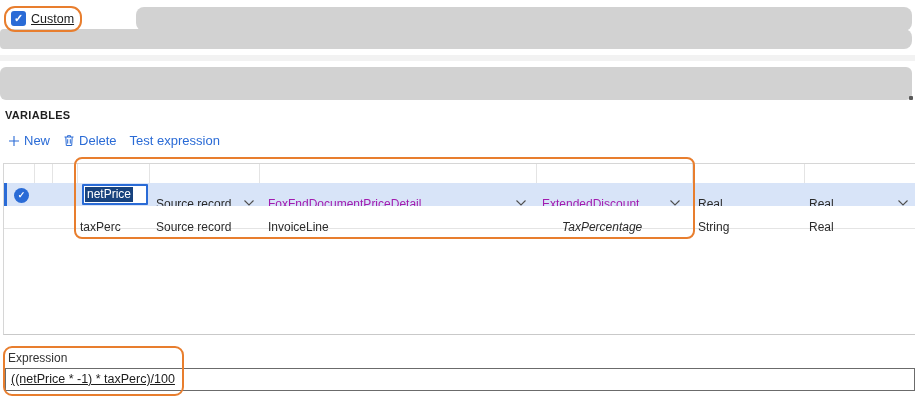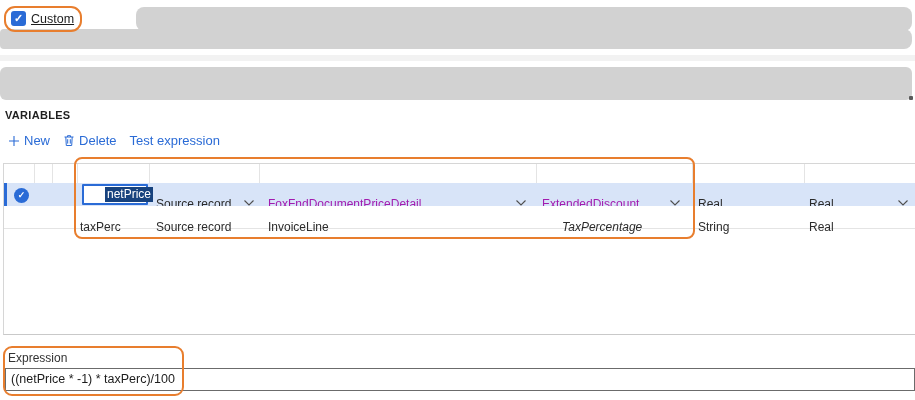--- a/index.html
+++ b/index.html
@@ -28,26 +28,26 @@
   .cell.blue{color:#a21caf;}
   .row1{background:#d8e4f8;}
   .row2{background:#fff;border-bottom:1px solid #e4e4e4;box-sizing:border-box;}
   .selbar{position:absolute;left:0;top:0;width:3px;height:23px;background:#2a6bd6;}
   .selcircle{position:absolute;left:10px;top:5px;width:15px;height:15px;border-radius:50%;
              background:#2a6bd6;color:#fff;font-size:9px;line-height:15px;text-align:center;font-weight:bold;}
   .allcircle{position:absolute;left:11px;top:4px;width:11px;height:11px;border-radius:50%;
              border:1.2px solid #767676;box-sizing:border-box;background:#fff;}
   .editbox{position:absolute;left:78px;top:1px;width:66px;height:21px;background:#fff;
            border:2px solid #2a6bd6;box-sizing:border-box;border-radius:1px;display:flex;align-items:center;padding-left:1px;}
-  .editsel{background:#17427e;color:#fff;font-size:12px;line-height:15px;padding:0 2px;margin-left:20px;}
+  .editsel{background:#17427e;color:#fff;font-size:12px;line-height:15px;padding:0 2px;}
   .chev{position:absolute;top:9px;}
   
   .expr-label{font-size:12px;color:#333;}
   .expr-field{background:#fff;border:1px solid #6b6b6b;box-sizing:border-box;
-              font-size:12.5px;color:#1c1c1c;line-height:21px;padding-left:5px;white-space:nowrap;}
+              font-size:12.5px;color:#1c1c1c;line-height:21px;padding-left:5px;white-space:nowrap;text-decoration:underline;}
   .dot{width:4px;height:4px;background:#5a5a5a;border-radius:1px;}
 </style>
 </head>
 <body>
 
 <div id="screen">
 
   <div class="abs gray" style="left:136px;top:7px;width:776px;height:24px;border-radius:8px;"></div>
   <div class="abs gray" style="left:0;top:29px;width:912px;height:20px;border-radius:4px 8px 8px 4px;"></div>
 

